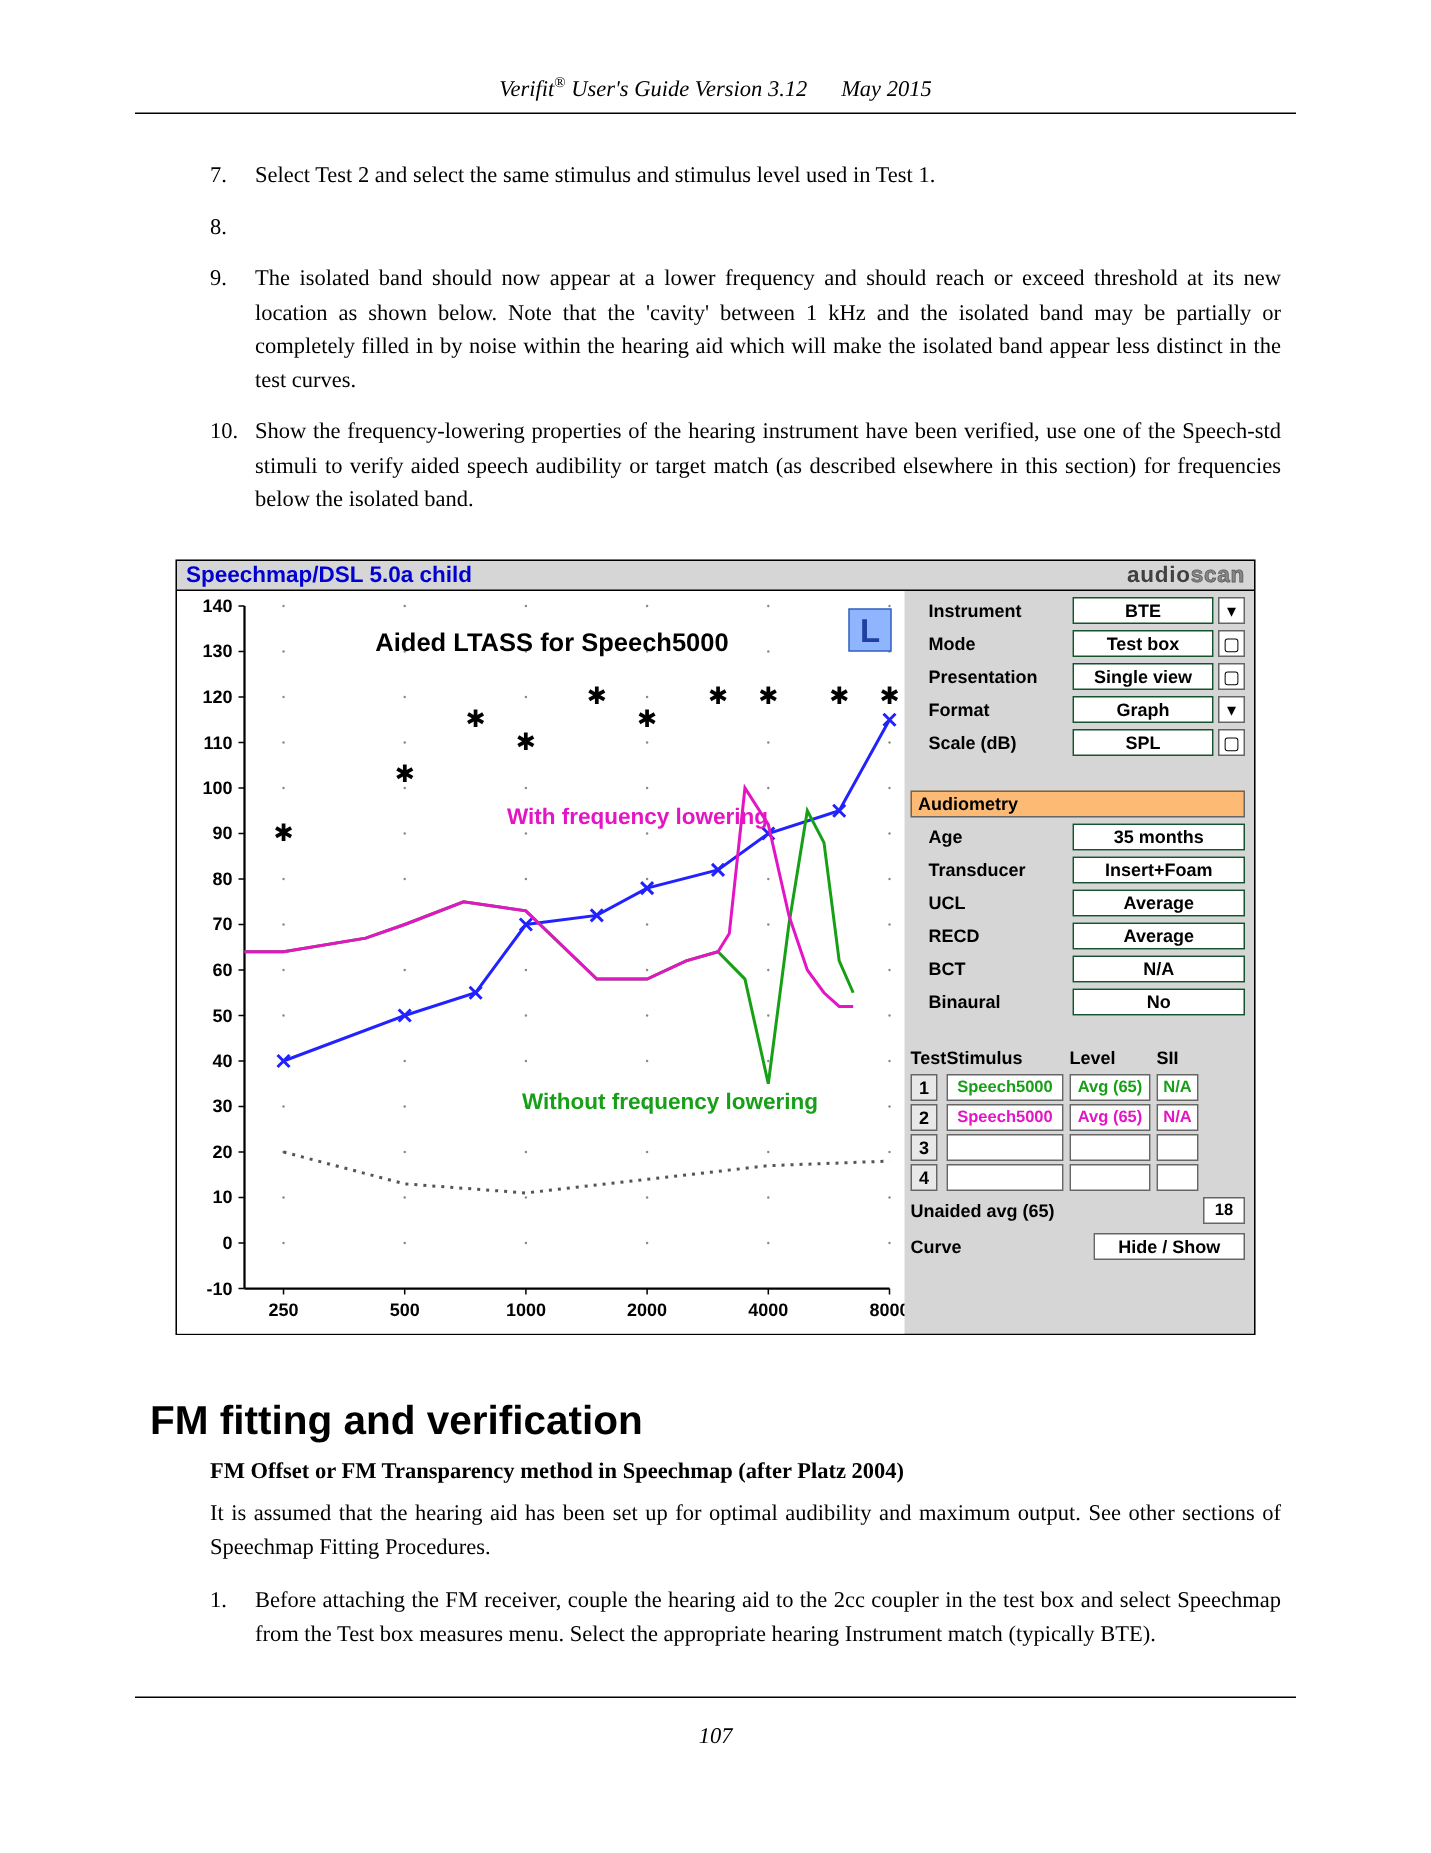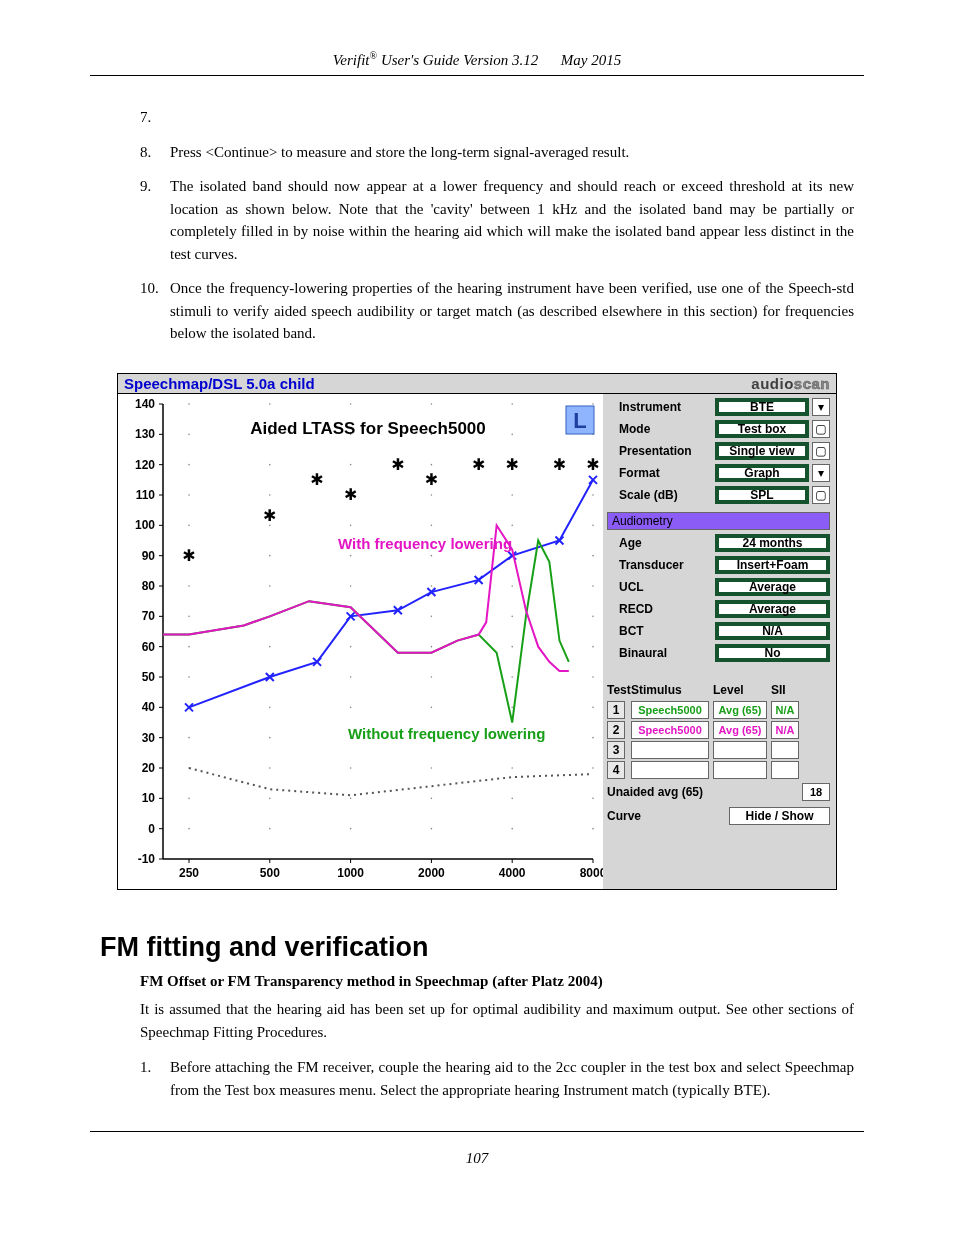--- a/index.html
+++ b/index.html
@@ -88,30 +88,30 @@
   .side-panel {
     flex: 1;
     padding: 4px 6px 4px 4px;
     font-size: 12px;
   }
   .prow { display:flex; align-items:center; margin-bottom: 3px; height:19px;padding-left:12px;}
   .plabel { flex: 0 0 96px; font-weight:700; }
   .pval {
     flex: 1;
     background: #fff;
-    border: 4px solid #14532d;
+    border: 1px solid #14532d;
     height: 18px;
     display:flex; align-items:center; justify-content:center;
     font-size:12px; font-weight:700;
   }
   .pbtn { width:18px; height:18px; margin-left:3px; border:1px solid #666; background:#fff; display:flex;align-items:center;justify-content:center;}
   .section-bar {
-    background:#8b5cf6; border:1px solid #666; height:18px;
-    display:flex; align-items:center; padding-left:4px; font-weight:400;
-    margin: 7px 0 4px;
+    background:#fdba74; border:1px solid #666; height:18px;
+    display:flex; align-items:center; padding-left:4px; font-weight:700;
+    margin: 22px 0 4px;
   }
   .trow { display:flex; align-items:center; margin-bottom:2px; height:18px;}
   .tbtn { width:18px;height:18px; border:1px solid #666; background:#e8e8e8; font-weight:700; display:flex;align-items:center;justify-content:center; margin-right:6px;}
   .tcell { border:1px solid #666; background:#fff; height:18px; display:flex;align-items:center;justify-content:center; font-size:11px;}
   .thdr { font-weight:700; }
   .tc-stim { flex: 0 0 78px; margin-right:4px;}
   .tc-lvl { flex: 0 0 54px; margin-right:4px;}
   .tc-sii { flex: 0 0 28px;}
   .green { color:#17a017; font-weight:700;}
   .magenta { color:#e315c4; font-weight:700;}
@@ -126,32 +126,32 @@
 <div class="page-header">
   <span>Verifit</span><sup>®</sup>
   <span>User's Guide Version 3.12</span>
   &nbsp;&nbsp;&nbsp;&nbsp;
   <span>May 2015</span>
 </div>
 
 <div class="list-block">
   <div class="list-item">
       <div class="list-num">7.</div>
+      <div>Select Test 2 and select the same stimulus and stimulus level used in Test 1.</div>
     </div>
   <div class="list-item">
       <div class="list-num">8.</div>
-      <div>Press &lt;Continue&gt; to measure and store the long-term signal-averaged result.</div>
     </div>
   <div class="list-item">
       <div class="list-num">9.</div>
       <div>The isolated band should now appear at a lower frequency and should reach or exceed threshold at its new location as shown below.  Note that the 'cavity' between 1 kHz and the isolated band may be partially or completely filled in by noise within the hearing aid which will make the isolated band appear less distinct in the test curves.</div>
     </div>
   <div class="list-item">
       <div class="list-num">10.</div>
-      <div>Once the frequency-lowering properties of the hearing instrument have been verified, use one of the Speech-std stimuli to verify aided speech  audibility or target match (as described elsewhere in this section) for frequencies below the isolated band.</div>
+      <div>Show the frequency-lowering properties of the hearing instrument have been verified, use one of the Speech-std stimuli to verify aided speech  audibility or target match (as described elsewhere in this section) for frequencies below the isolated band.</div>
     </div>
 </div>
 
 <div class="figure">
   <div class="fig-head">
     <span class="fig-title">Speechmap/DSL 5.0a child</span>
     <span class="fig-brand"><span class="audio">audio</span><span class="scan">scan</span></span>
   </div>
   <div class="fig-body">
     <div class="plot-area">
@@ -368,21 +368,21 @@
           <div class="prow">
             <span class="plabel">Scale (dB)</span>
     <span class="pval">SPL</span>
     <span class="pbtn">▢</span>
           </div>
         </div>
       <div class="section-bar">Audiometry</div>
       <div id="aud-rows">
           <div class="prow">
             <span class="plabel">Age</span>
-    <span class="pval">24 months</span>
+    <span class="pval">35 months</span>
           </div>
           <div class="prow">
             <span class="plabel">Transducer</span>
     <span class="pval">Insert+Foam</span>
           </div>
           <div class="prow">
             <span class="plabel">UCL</span>
     <span class="pval">Average</span>
           </div>
           <div class="prow">

